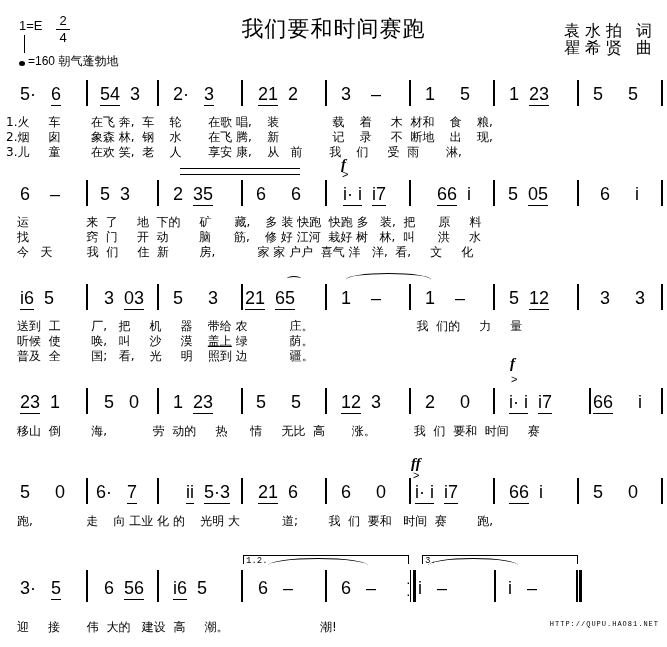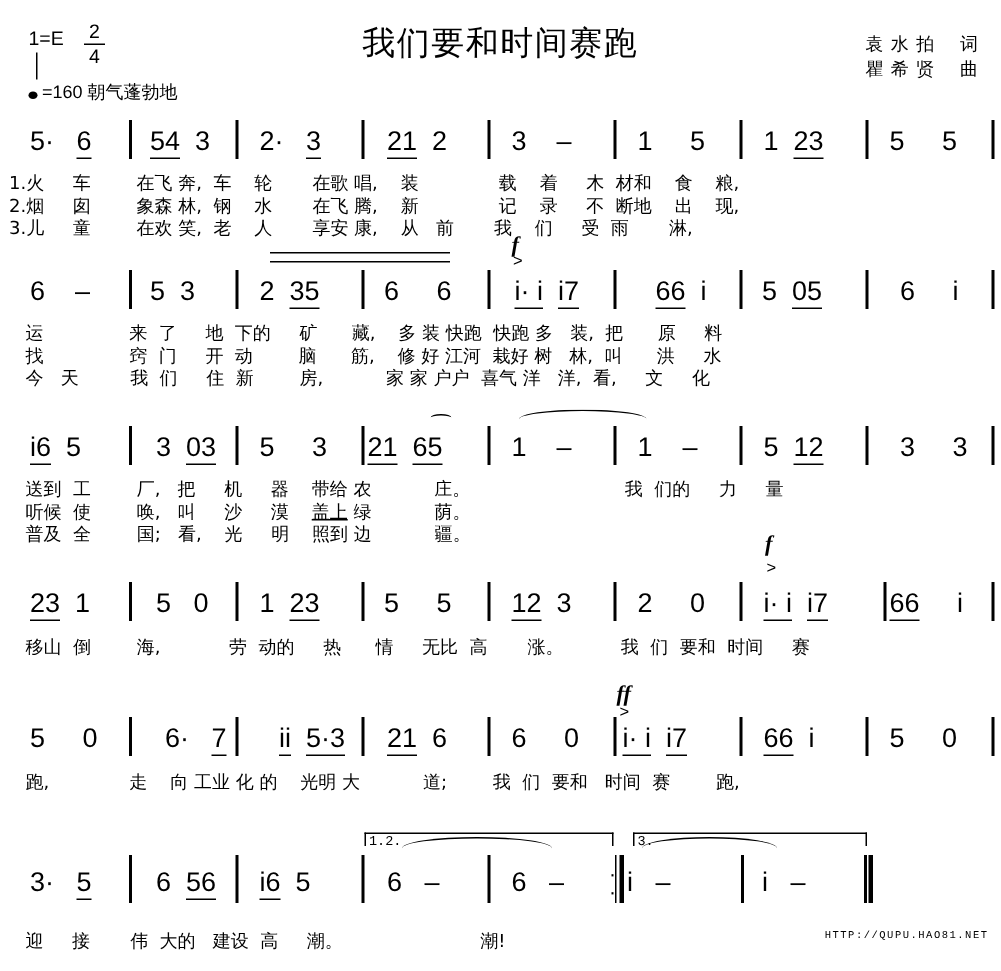--- a/index.html
+++ b/index.html
@@ -6,21 +6,21 @@
   body { width:667px; height:647px; position:relative; overflow:hidden;
          font-family:"Liberation Sans","DejaVu Sans",sans-serif; color:#000; }
   .abs { position:absolute; }
   .title { left:0; width:667px; top:14px; text-align:center; font-size:22px; font-family:"DejaVu Sans",sans-serif; letter-spacing:1px; }
   .key { left:19px; top:18px; font-size:13px; }
   .timesig { left:56px; top:14px; font-size:13px; text-align:center; width:14px; line-height:14px; }
   .timesig .bar { border-top:1px solid #000; margin:1px 0; }
   .tempo { left:19px; top:47px; font-size:12px; }
   .note-glyph { display:inline-block; width:6px; height:5px; background:#000; border-radius:50%; position:relative; top:1px; }
   .note-stem { display:inline-block; width:1px; height:18px; background:#000; position:relative; left:-1px; top:-12px; margin-right:2px; }
-  .credits { right:10px; top:22px; font-size:12px; line-height:17px; text-align:left; letter-spacing:5px; font-family:Liberation Mono, monospace; }
+  .credits { right:10px; top:22px; font-size:16px; line-height:17px; text-align:left; letter-spacing:5px; font-family:Liberation Serif, serif; }
   .row { left:0; width:667px; }
   .barline { position:absolute; width:1.5px; background:#000; }
   .cell { position:absolute; font-size:18px; text-align:left; white-space:nowrap; font-family:"Liberation Sans",sans-serif; }
   .ul { border-bottom:1.5px solid #000; padding-bottom:1px; }
   .lyr { position:absolute; font-size:12px; white-space:nowrap; font-family:"DejaVu Sans",sans-serif; line-height:15px; }
   .dyn { position:absolute; font-style:italic; font-weight:bold; font-size:15px; font-family:"Liberation Serif",serif; }
   .acc { position:absolute; font-size:11px; }
   .slur { position:absolute; border-top:1px solid #000; border-radius:50% 50% 0 0; }
   .volta { position:absolute; border-top:1px solid #000; border-left:1px solid #000; border-right:1px solid #000; height:8px; font-size:9px; padding-left:2px; font-family:"Liberation Mono",monospace; }
   .watermark { right:8px; top:620px; text-align:right; font-family:"DejaVu Sans",sans-serif; }
@@ -158,21 +158,21 @@
   <div class="barline" style="left:86px;top:33px;height:26px;"></div>
   <div class="barline" style="left:157px;top:33px;height:26px;"></div>
   <div class="barline" style="left:241px;top:33px;height:26px;"></div>
   <div class="barline" style="left:325px;top:33px;height:26px;"></div>
   <div class="barline" style="left:409px;top:33px;height:26px;"></div>
   <div class="barline" style="left:493px;top:33px;height:26px;"></div>
   <div class="barline" style="left:577px;top:33px;height:26px;"></div>
   <div class="barline" style="left:661px;top:33px;height:26px;"></div>
 
   <div class="cell" style="left:20px;top:37px;">5&nbsp;&nbsp;&nbsp;&nbsp;&nbsp;0</div>
-  <div class="cell" style="left:110px;top:37px;">6·&nbsp;&nbsp;&nbsp;<span class="ul">7</span></div>
+  <div class="cell" style="left:96px;top:37px;">6·&nbsp;&nbsp;&nbsp;<span class="ul">7</span></div>
   <div class="cell" style="left:163px;top:37px;margin-left:23px;"><span class="ul">ii</span>&nbsp;&nbsp;<span class="ul">5·3</span></div>
   <div class="cell" style="left:258px;top:37px;"><span class="ul">21</span>&nbsp;&nbsp;6</div>
   <div class="cell" style="left:341px;top:37px;">6&nbsp;&nbsp;&nbsp;&nbsp;&nbsp;0</div>
   <div class="cell" style="left:415px;top:37px;"><span class="ul">i·&nbsp;i</span>&nbsp;&nbsp;<span class="ul">i7</span></div>
   <div class="cell" style="left:509px;top:37px;"><span class="ul">66</span>&nbsp;&nbsp;i</div>
   <div class="cell" style="left:593px;top:37px;">5&nbsp;&nbsp;&nbsp;&nbsp;&nbsp;0</div>
 
   <div class="lyr" style="left:17px;top:69px;">跑,&nbsp;&nbsp;&nbsp;&nbsp;&nbsp;&nbsp;&nbsp;&nbsp;&nbsp;&nbsp;&nbsp;&nbsp;&nbsp;&nbsp;走&nbsp;&nbsp;&nbsp;&nbsp;向&nbsp;工业&nbsp;化&nbsp;的&nbsp;&nbsp;&nbsp;&nbsp;光明&nbsp;大&nbsp;&nbsp;&nbsp;&nbsp;&nbsp;&nbsp;&nbsp;&nbsp;&nbsp;&nbsp;&nbsp;道;&nbsp;&nbsp;&nbsp;&nbsp;&nbsp;&nbsp;&nbsp;&nbsp;我&nbsp;&nbsp;们&nbsp;&nbsp;要和&nbsp;&nbsp;&nbsp;时间&nbsp;&nbsp;赛&nbsp;&nbsp;&nbsp;&nbsp;&nbsp;&nbsp;&nbsp;&nbsp;跑,</div>
 </div>
 

